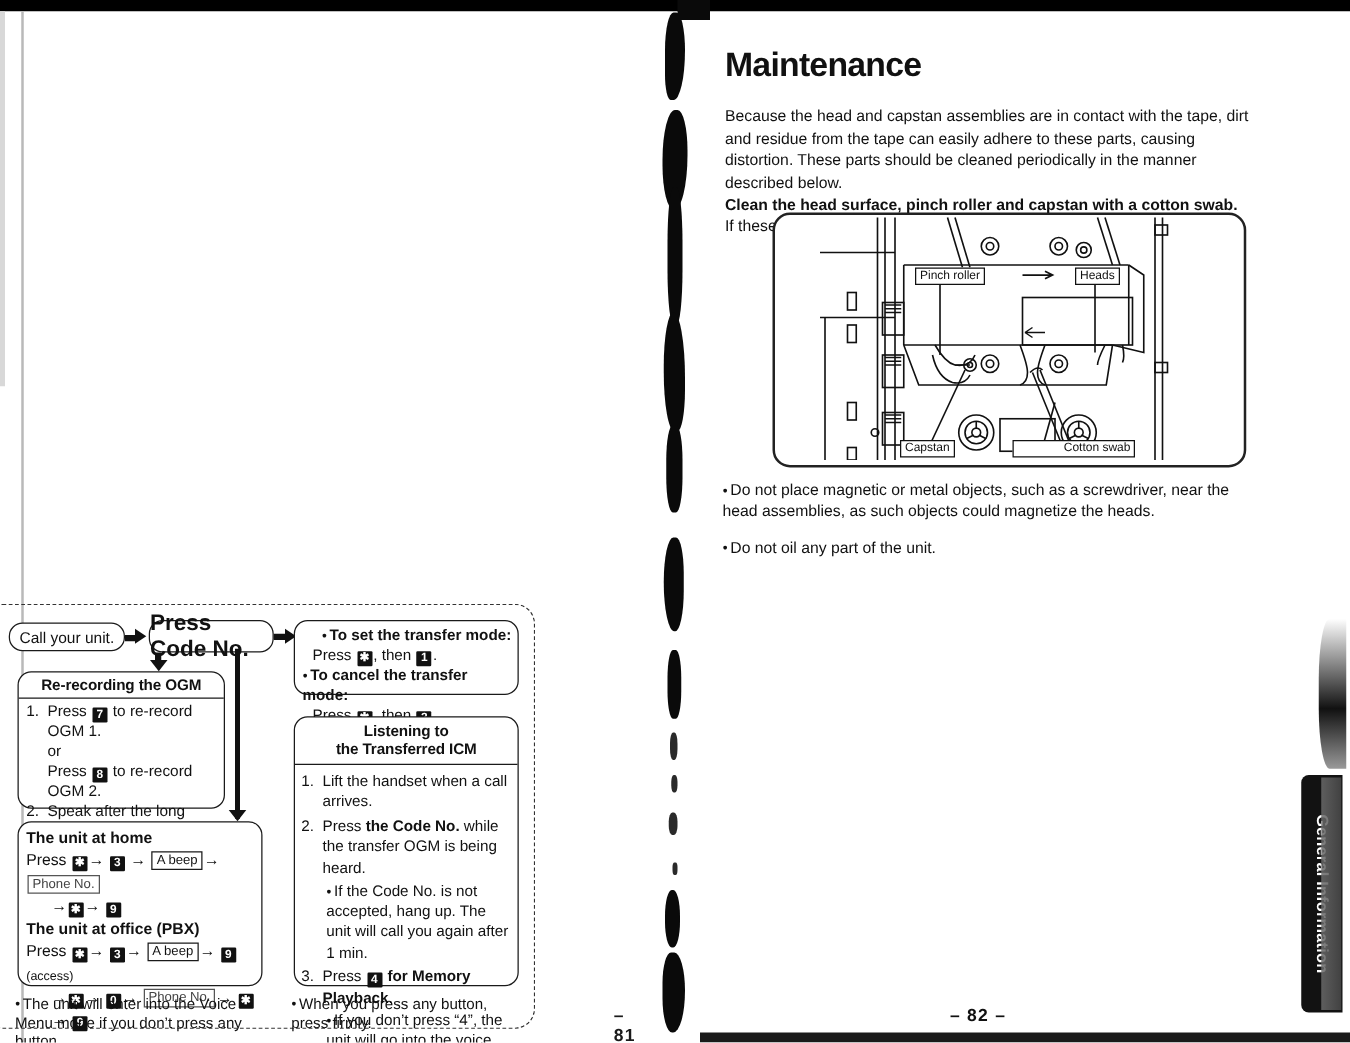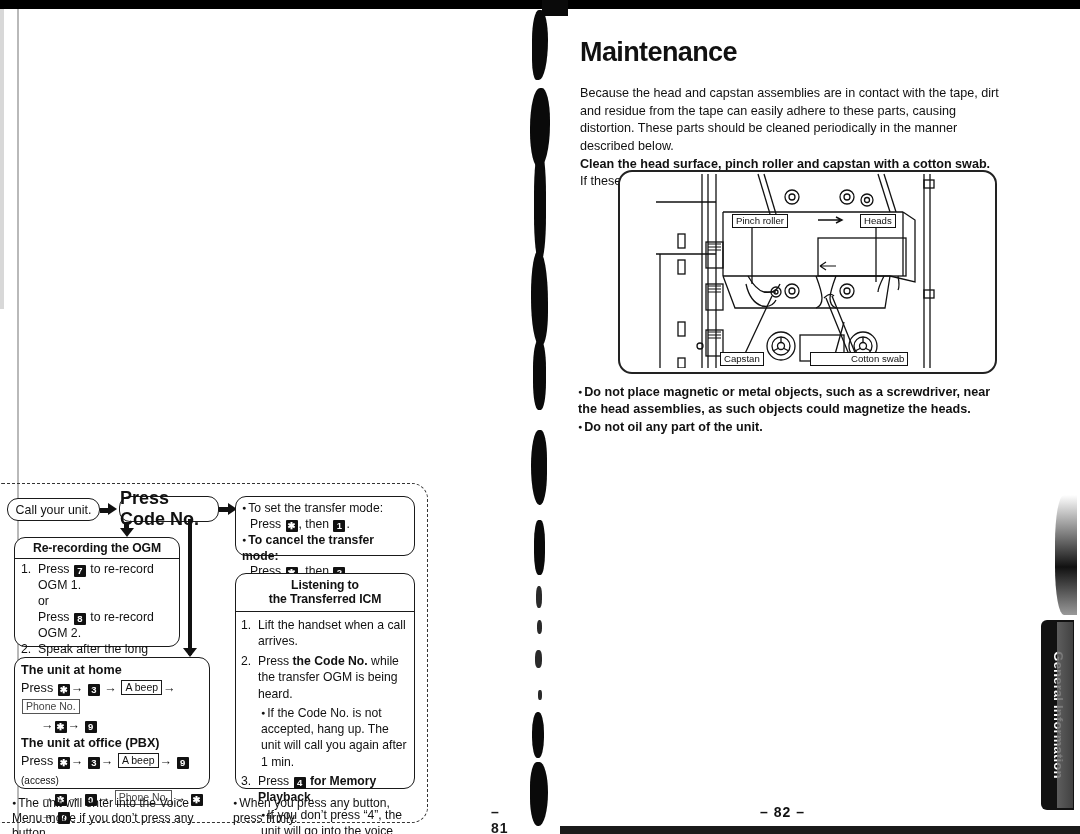--- a/index.html
+++ b/index.html
@@ -68,21 +68,21 @@
   .tri-right{position:absolute;width:0;height:0;border-top:6.5px solid transparent;border-bottom:6.5px solid transparent;border-left:9px solid #111;}
 
   .footnote{position:absolute;font-size:12.1px;line-height:1.25;}
 
   
   .rightpage{position:absolute;left:560px;top:9px;width:520px;height:711px;}
   .m-title{position:absolute;left:20px;top:28px;font-size:27px;font-weight:bold;letter-spacing:-0.6px;}
   .m-body{position:absolute;left:20px;top:76px;width:420px;font-size:12.6px;line-height:1.40;}
   .m-body .b{font-weight:bold;}
   .m-notes{position:absolute;left:18px;top:375px;width:430px;font-size:12.6px;line-height:1.35;}
-  .m-notes .ln{display:flex;gap:2px;font-weight:bold;}
+  .m-notes .ln{display:flex;gap:2px;}
   .pagenum-r{position:absolute;left:200px;top:795px;font-size:14px;font-weight:bold;letter-spacing:1px;}
 
   .diagram{position:absolute;left:58px;top:161px;width:375px;height:200px;
            border:2px solid #222;border-radius:14px;background:#fff;overflow:hidden;}
   .dlabel{position:absolute;border:1.4px solid #111;background:#fff;font-size:9.6px;
           padding:0px 3px;line-height:12px;white-space:nowrap;}
 
   
   .sidetab{
     position:absolute;left:1041px;top:620px;width:33px;height:190px;
@@ -213,21 +213,21 @@
           <span class="tok gray">Phone No.</span>→
           <span class="key">✱</span>→
           <span class="key">9</span>
         </div>
 
       </div>
     </div>
 
     <div class="rbox" style="left:235px;top:487px;width:180px;height:60px;">
       <div class="boxbody" style="padding:4px 5px 3px 6px;font-size:12.2px;line-height:1.30;">
-        <div class="dot" style="font-weight:normal;">To set the transfer mode:</div>
+        <div class="dot" style="font-weight:bold;text-align:right;">To set the transfer mode:</div>
         <div style="padding-left:8px;">
           <span>Press</span>
           <span class="key">✱</span><span>, then</span>
           <span class="key">1</span><span>.</span>
         </div>
         <div class="dot" style="font-weight:bold;">To cancel the transfer mode:</div>
         <div style="padding-left:8px;">
           <span>Press</span>
           <span class="key">✱</span><span>, then</span>
           <span class="key">2</span><span>.</span>
@@ -388,21 +388,21 @@
       <div class="dlabel" style="left:112px;top:42px;">Pinch roller</div>
       <div class="dlabel" style="left:240px;top:42px;">Heads</div>
       <div class="dlabel" style="left:100px;top:180px;">Capstan</div>
       <div class="dlabel" style="left:190px;top:180px;padding-left:40px;">Cotton swab</div>
     </div>
 
     <div class="m-notes">
       <div class="ln">
         <span class="dot">Do not place magnetic or metal objects, such as a screwdriver, near the head assemblies, as such objects could magnetize the heads.</span>
       </div>
-      <div class="ln" style="margin-top:1px;">
+      <div class="ln" style="margin-top:12px;">
         <span class="dot">Do not oil any part of the unit.</span>
       </div>
     </div>
 
     <div class="pagenum-r">– 82 –</div>
   </div>
 
   <div class="edge-smudge"></div>
   <div class="sidetab">
     <span>General Information</span>

